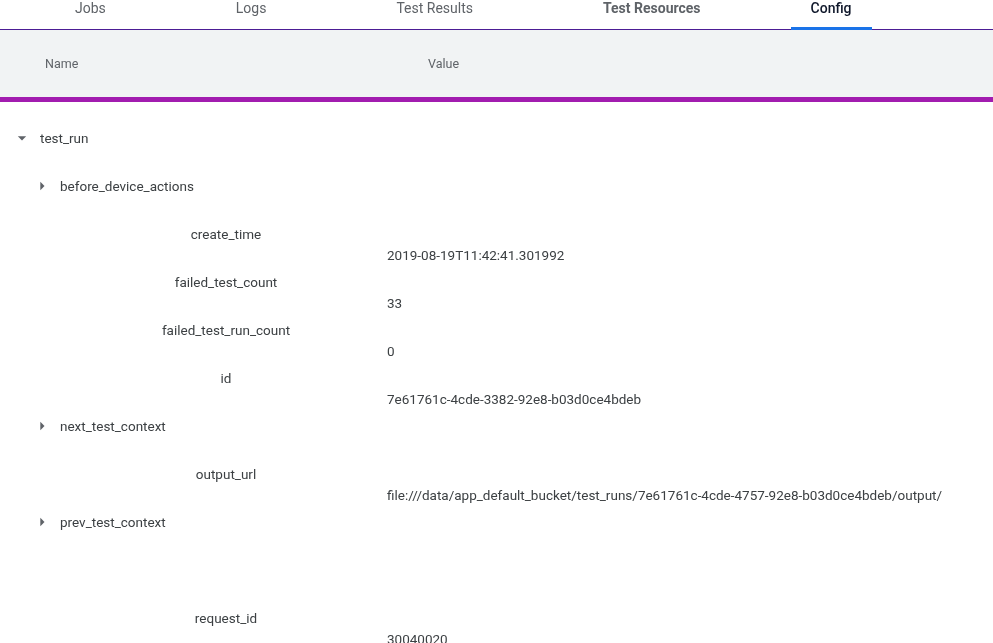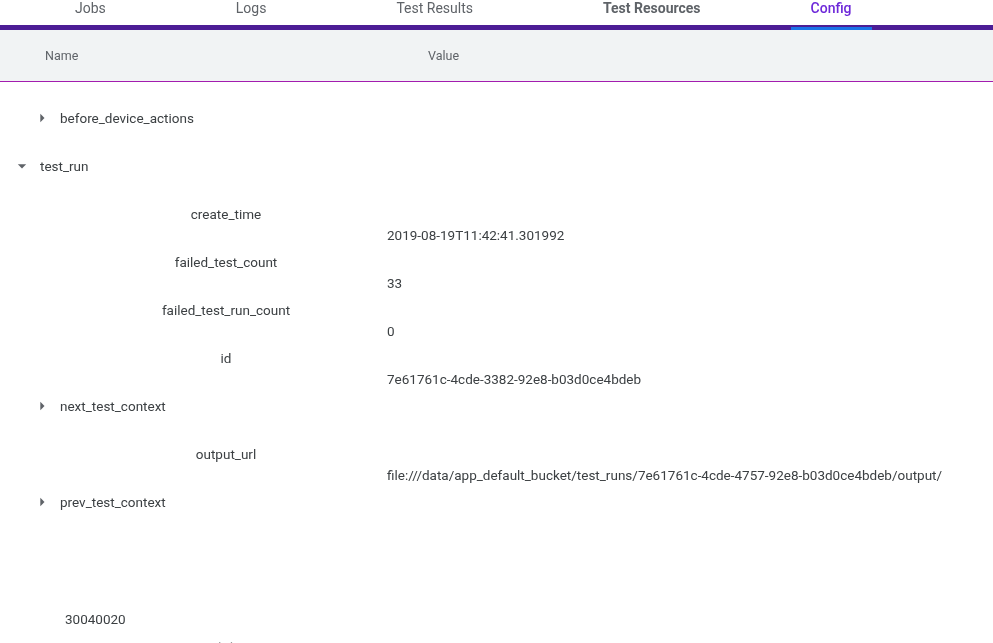--- a/index.html
+++ b/index.html
@@ -9,52 +9,52 @@
   }
   body {
     font-family: Roboto, "Helvetica Neue", Arial, sans-serif;
     font-size: 13px;
     color: #3c4043;
     background: #fff;
     width: 993px;
   }
   .tabs {
     display: flex;
-    border-bottom: 5px solid #4c1d95;
+    border-bottom: 1px solid #4c1d95;
     height: 30px;
     padding-left: 55px;
   }
   .tab {
     padding: 0 20px;
     height: 30px;
     display: flex;
     align-items: flex-start;
     color: #5f6368;
     font-size: 14px;
     cursor: pointer;
     margin-right: 90px;
   }
   .tab.active {
-    color: #6d28d9;
+    color: #0f172a;
     font-weight: 500;
     border-bottom: 3px solid #1a73e8;
     margin-right: 0;
   }
   .tab:nth-child(4) {
     margin-right: 70px;
     font-weight: bold;
   }
   .table-header {
     display: flex;
     background: #f1f3f4;
-    height: 52px;
+    height: 72px;
     align-items: center;
     color: #5f6368;
     font-size: 12.5px;
-    border-bottom: 1px solid #a21caf;
+    border-bottom: 5px solid #a21caf;
   }
   .col-name {
     width: 387px;
     padding-left: 45px;
   }
   .col-value {
     flex: 1;
     padding-left: 0;
     margin-left: 41px;
   }
@@ -128,40 +128,40 @@
     </div>
 </div>
 
 <div class="table-header">
   <div class="col-name">Name</div>
   <div class="col-value">Value</div>
 </div>
 
 <div class="tree">
 
+  <div class="row indent-0">
+    <div class="name-wrap">
+      <span class="chevron">
+        <svg viewBox="0 0 24 24">
+            <path d="M7 10l5 5 5-5z"></path>
+          </svg>
+      </span>
+      <span class="spacer-text">test_run</span>
+    </div>
+    <div class="value-cell"></div>
+  </div>
+
   <div class="row indent-1">
     <div class="name-wrap">
       <span class="chevron">
         <svg viewBox="0 0 24 24">
             <path d="M10 17l5-5-5-5v10z"></path>
           </svg>
       </span>
       <span class="spacer-text">before_device_actions</span>
-    </div>
-    <div class="value-cell"></div>
-  </div>
-
-  <div class="row indent-0">
-    <div class="name-wrap">
-      <span class="chevron">
-        <svg viewBox="0 0 24 24">
-            <path d="M7 10l5 5 5-5z"></path>
-          </svg>
-      </span>
-      <span class="spacer-text">test_run</span>
     </div>
     <div class="value-cell"></div>
   </div>
 
   <div class="row indent-2">
     <div class="name-wrap">
       <span class="leaf-spacer"></span>
       <span>create_time</span>
     </div>
     <div class="value-cell">2019-08-19T11:42:41.301992</div>
@@ -216,20 +216,23 @@
       </span>
       <span class="spacer-text">prev_test_context</span>
     </div>
     <div class="value-cell"></div>
   </div>
 
   <div class="row indent-2">
   </div>
 
   <div class="row indent-2">
+    <div class="name-wrap">
+      <span>request_id</span>
+    </div>
     <div class="value-cell">30040020</div>
   </div>
 
   <div class="row indent-2">
     <div class="name-wrap">
       <span>state</span>
     </div>
     <div class="value-cell">COMPLETED</div>
   </div>
 

